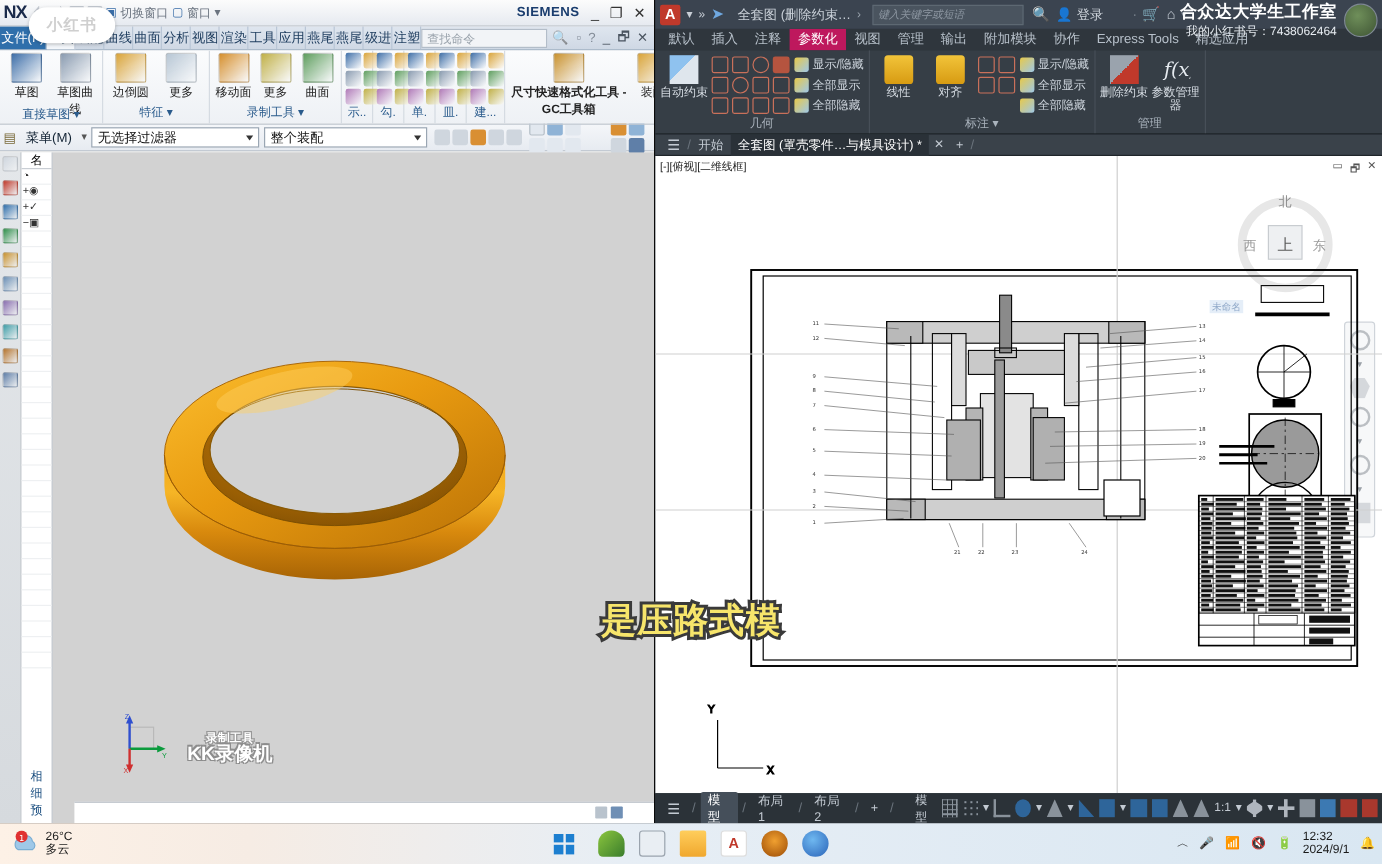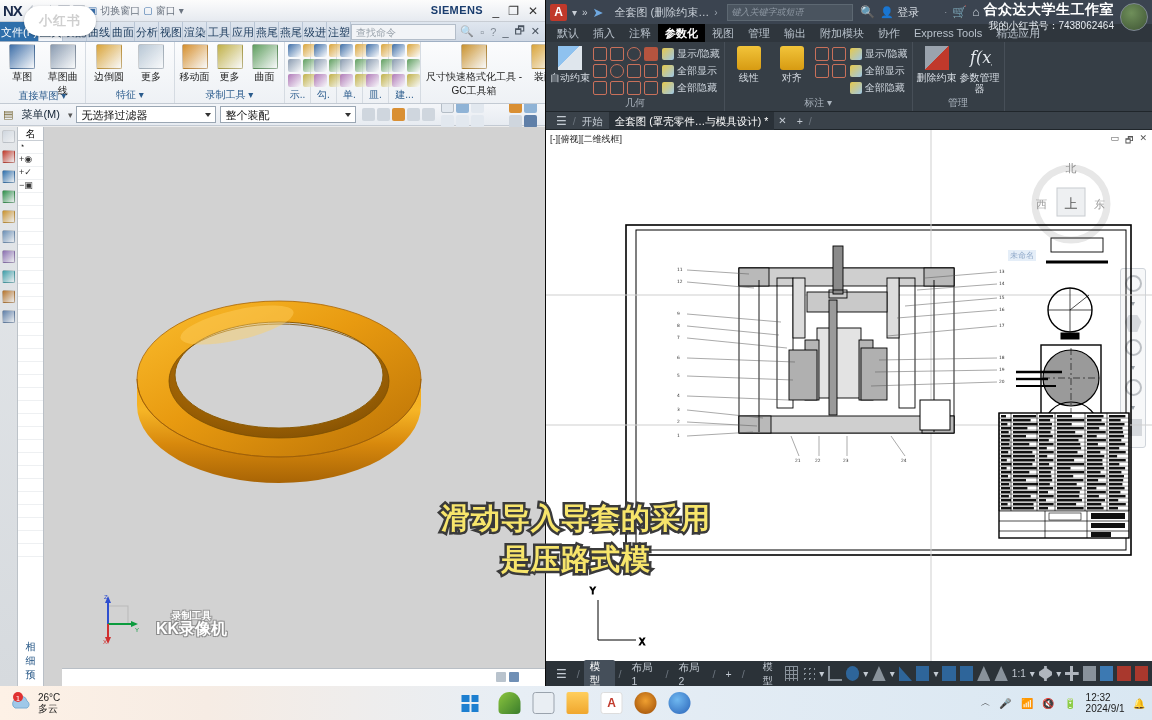--- a/index.html
+++ b/index.html
@@ -95,21 +95,21 @@
                   font-size:9px; padding:1px 4px; font-style:italic; margin-left:4px;}
   .ac-signin { color:#d3d9e0; font-size:11px; display:flex; align-items:center; gap:3px;}
   .ac-brand { position:absolute; right:38px; top:1px; text-align:left; }
   .ac-brand .b1 { color:#fff; font-size:14px; font-weight:bold; letter-spacing:.5px;}
   .ac-brand .b2 { color:#e8edf2; font-size:10px;text-align:right; }
   .ac-avatar { position:absolute; right:4px; top:3px; width:28px; height:28px; border-radius:50%;
                background:radial-gradient(circle at 40% 35%, #6f8f5a, #3e5434); border:1px solid #7e8892;}
 
   .ac-tabs { height:18px; background:#2f363d; display:flex; align-items:center; gap:0; padding-left:4px; }
   .ac-tab { color:#b7c0ca; font-size:11px; padding:0 7px; line-height:18px; white-space:nowrap;}
-  .ac-tab.active { background:#000000; color:#fff;font-weight:bold; }
+  .ac-tab.active { background:#be185d; color:#fff; }
 
   .ac-ribbon { height:70px; background:#363e46; display:flex; border-bottom:1px solid #20262b; position:relative;}
   .ac-panel { border-right:1px solid #474f58; padding:3px 4px 0; position:relative; display:flex; flex-direction:column;}
   .ac-panel-label { position:absolute; bottom:1px; left:0; right:0; text-align:center; color:#aab3bd; font-size:10px;}
   .ac-panel-body { display:flex; gap:3px; height:52px; }
   .acbig { width:40px; text-align:center; color:#d5dbe2; font-size:10px; line-height:1.1;}
   .acbig .ai { width:24px; height:24px; margin:1px auto 2px; display:block;}
   .acgrid { display:grid; grid-template-columns:repeat(4,15px); grid-auto-rows:15px; gap:2px; padding-top:2px;}
   .acgrid2 { display:grid; grid-template-columns:repeat(2,15px); grid-auto-rows:15px; gap:2px; padding-top:2px;}
   .aci { width:14px; height:14px; }
@@ -299,21 +299,21 @@
               <span class="si" style="background: linear-gradient(135deg, rgb(138, 155, 176), rgba(255, 255, 255, 0.533));"></span>
               <span class="si" style="background: linear-gradient(135deg, rgb(95, 158, 95), rgba(255, 255, 255, 0.533));"></span>
               <span class="si" style="background: linear-gradient(135deg, rgb(176, 122, 184), rgba(255, 255, 255, 0.533));"></span>
               <span class="si" style="background: linear-gradient(135deg, rgb(192, 176, 72), rgba(255, 255, 255, 0.533));"></span>
             </div>
           </div>
           <div class="nx-group-label">建...  ▾</div>
         </div>
         <div class="nx-group">
           <div class="nx-group-body">
-            <div class="bigbtn" style="width: 100px; font-size: 10px;"><span class="gi" style="background: linear-gradient(135deg, rgb(201, 146, 47), rgba(255, 255, 255, 0.333)); border: 1px solid rgba(0, 0, 0, 0.15);"></span><span>尺寸快速格式化工具 - GC工具箱</span></div>
+            <div class="bigbtn" style="width: 100px; font-size: 10px; font-weight: bold;"><span class="gi" style="background: linear-gradient(135deg, rgb(201, 146, 47), rgba(255, 255, 255, 0.333)); border: 1px solid rgba(0, 0, 0, 0.15);"></span><span>尺寸快速格式化工具 - GC工具箱</span></div>
             <div class="bigbtn" style="width: 36px; font-size: 10px;"><span class="gi" style="background: linear-gradient(135deg, rgb(217, 164, 58), rgba(255, 255, 255, 0.333)); border: 1px solid rgba(0, 0, 0, 0.15);"></span><span>装配</span></div>
           </div>
           <div class="nx-group-label"></div>
         </div>
       </div>
 
     <div class="nx-selbar">
       <span style="color:#7a6a3a;">▤</span>
       <span class="nx-menu-btn">菜单(M)</span>
       <span style="font-size:9px;color:#555">▾</span>
@@ -999,21 +999,20 @@
       <span class="sb-text">▾</span>
       <span class="sb-ico" style="background:linear-gradient(#c8ced6,#c8ced6) center/100% 3px no-repeat,linear-gradient(#c8ced6,#c8ced6) center/3px 100% no-repeat"></span>
       <span class="sb-ico" style="background:#9aa3ad"></span>
       <span class="sb-ico" style="background:#3f86c8"></span>
       <span class="sb-ico" style="background:#c0392b"></span>
       <span class="sb-ico" style="background:#c0392b"></span>
     </div>
   </div>
 
   <div class="subs">
-    <div class="subline">滑动导入导套的采用</div>
     <div class="subline">是压路式模</div>
   </div>
 
   <div id="taskbar">
     <div class="tb-weather">
       <svg width="24" height="22">
         <path d="M5,16 a5,5 0 0,1 1,-9 a6,6 0 0,1 11,2 a4,4 0 0,1 0,7 Z" fill="#9fc8e8" stroke="#7aaed4"></path>
         <circle cx="8" cy="5" r="5" fill="#e03131"></circle>
         <text x="8" y="8.5" font-size="7" fill="#fff" text-anchor="middle" font-family="DejaVu Sans">1</text>
       </svg>

